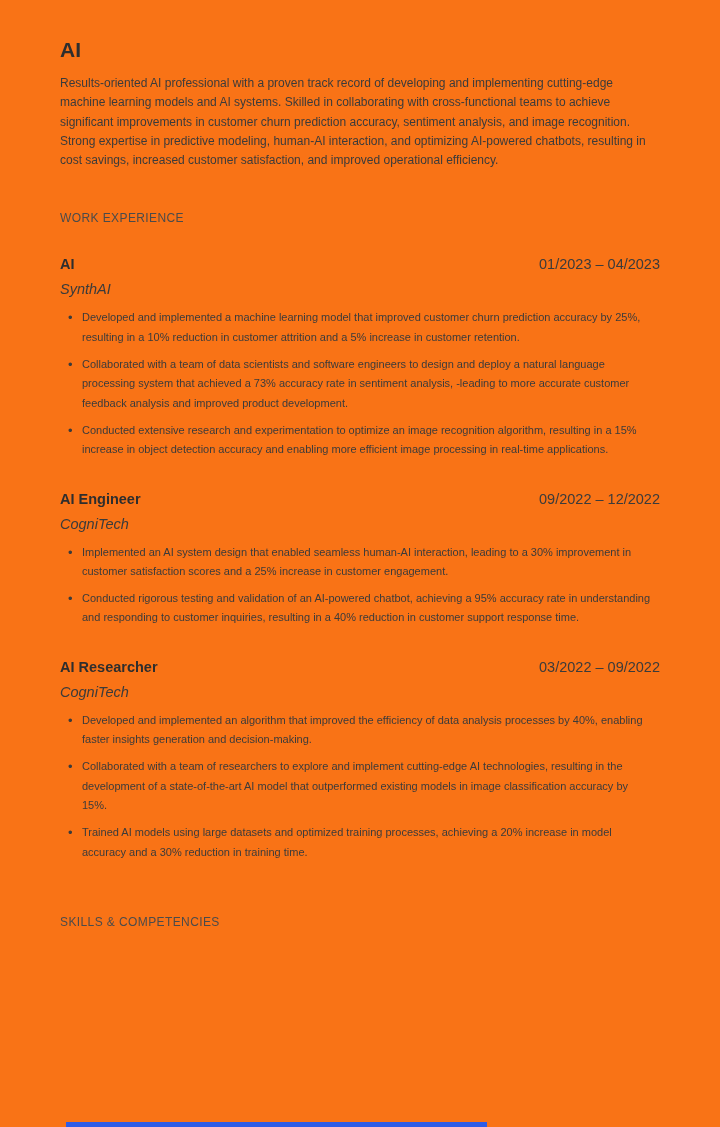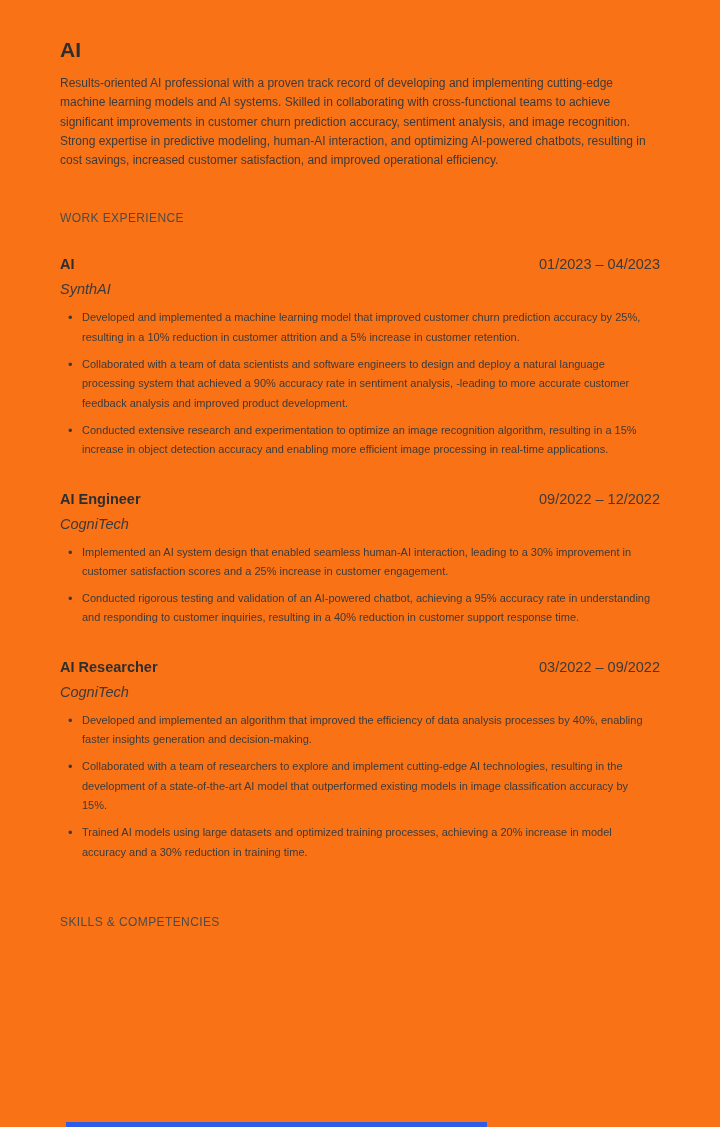--- a/index.html
+++ b/index.html
@@ -84,21 +84,21 @@
 
   <div class="jobs" id="jobs">
   <div class="job">
     <div class="job-header">
       <span class="job-title">AI</span>
       <span class="job-dates">01/2023 – 04/2023</span>
     </div>
     <div class="job-company">SynthAI</div>
     <ul class="job-bullets">
           <li class="bullet">Developed and implemented a machine learning model that improved customer churn prediction accuracy by 25%, resulting in a 10% reduction in customer attrition and a 5% increase in customer retention.</li>
-          <li class="bullet">Collaborated with a team of data scientists and software engineers to design and deploy a natural language processing system that achieved a 90% accuracy rate in sentiment analysis, -leading to more accurate customer feedback analysis and improved product development.</li>
+          <li class="bullet">Collaborated with a team of data scientists and software engineers to design and deploy a natural language processing system that achieved a 73% accuracy rate in sentiment analysis, -leading to more accurate customer feedback analysis and improved product development.</li>
           <li class="bullet">Conducted extensive research and experimentation to optimize an image recognition algorithm, resulting in a 15% increase in object detection accuracy and enabling more efficient image processing in real-time applications.</li>
         </ul>
   </div>
 
   <div class="job">
     <div class="job-header">
       <span class="job-title">AI Engineer</span>
       <span class="job-dates">09/2022 – 12/2022</span>
     </div>
     <div class="job-company">CogniTech</div>

